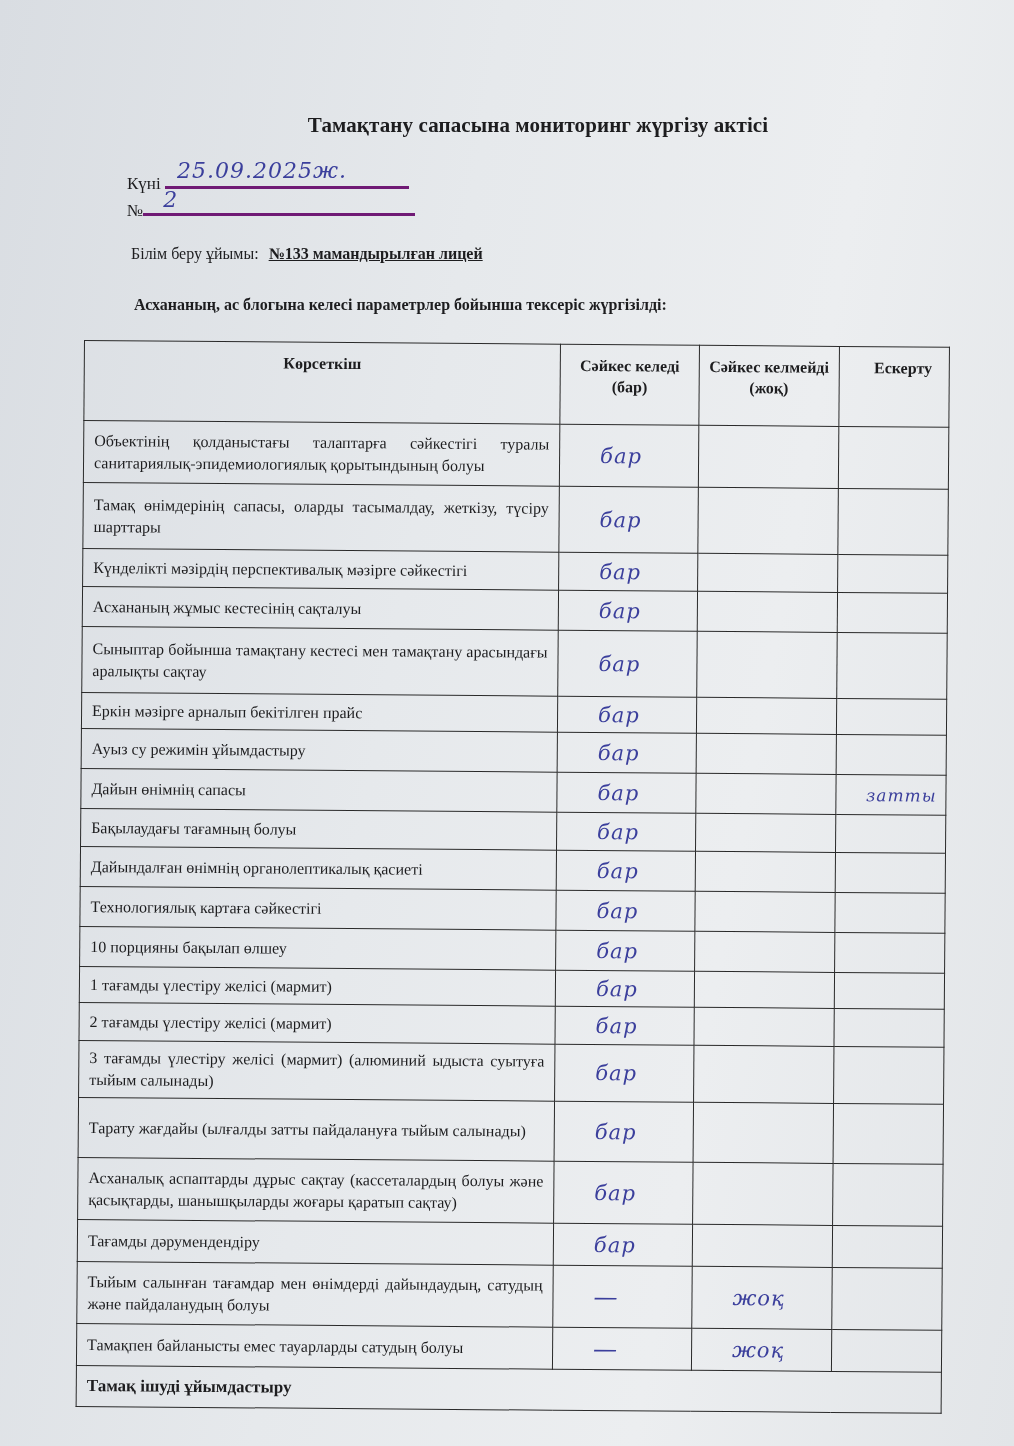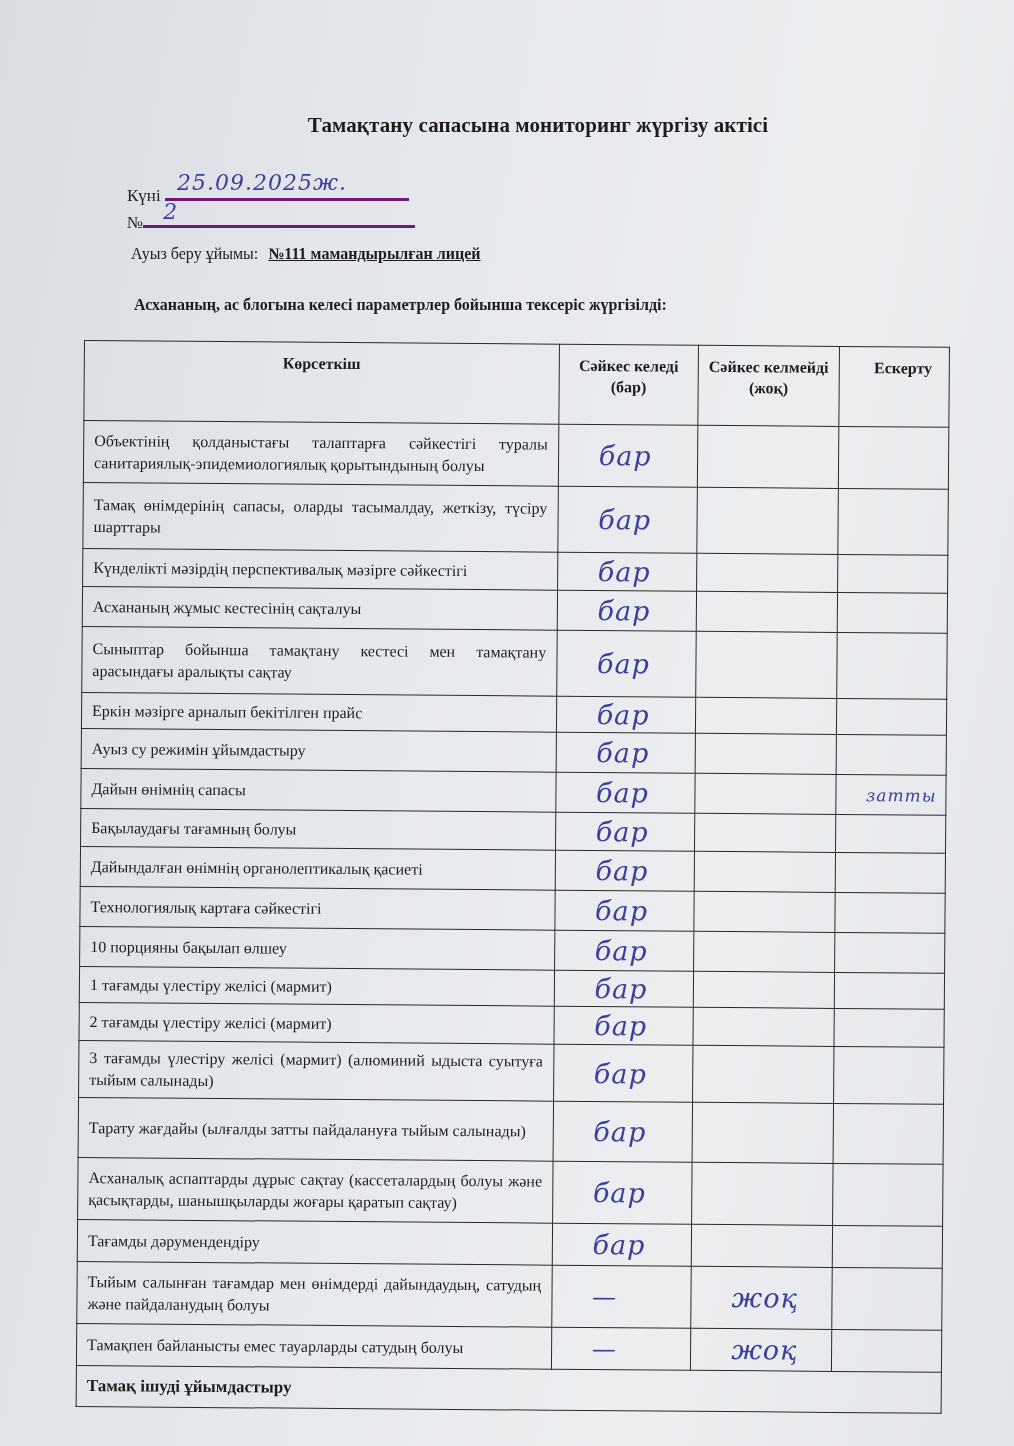--- a/index.html
+++ b/index.html
@@ -8,21 +8,21 @@
     background: linear-gradient(100deg, #d9dde2 0%, #e6e9ec 40%, #eceef0 70%, #e2e5e8 100%);
     font-family: "Liberation Serif", serif;
     color: #1d1d1f;
     position: relative;
   }
   .page { position: absolute; left: 0; top: 0; width: 1014px; height: 1446px; }
   .title {
     position: absolute; left: 0; top: 113px; width: 1076px; text-align: center;
     font-size: 21px; font-weight: bold; letter-spacing: 0.1px;
   }
-  .field { position: absolute; font-size: 17px; margin-top: 12px; }
+  .field { position: absolute; font-size: 17px; }
   .field .label { vertical-align: baseline; }
   .field .line {
     display: inline-block; border-bottom: 3px solid #701a75; vertical-align: baseline;
     position: relative; height: 20px;
   }
   .hand {
     font-family: "DejaVu Serif", serif; font-style: italic; color: #3b3f9c;
     font-size: 22px; letter-spacing: 1px;
   }
   .date-field { left: 127px; top: 166px; }
@@ -40,21 +40,21 @@
     border-collapse: collapse; font-size: 16px; transform: rotate(0.45deg); transform-origin: 0 0;
   }
   table.grid td, table.grid th { border: 1.5px solid #2a2a2a; vertical-align: middle; }
   table.grid th { font-weight: bold; vertical-align: top; padding-top: 10px; text-align: center; line-height: 21px; }
   th.c-ind { width: 497px; height: 68px; }
   th.c-yes { width: 140px; }
   th.c-no { width: 140px; }
   th.c-note { width: 84px; padding-left: 22px; padding-right: 4px; }
   td.ind { padding: 6px 10px; text-align: justify; line-height: 22px; }
   td.mark { text-align: left; padding-left: 40px; }
-  td.mark .hand { font-size: 27px; }
+  td.mark .hand { font-size: 21px; }
   td.dash .hand { font-size: 24px; }
   tr.section td { font-weight: bold; padding: 10px 10px; font-size: 17px; }
 </style>
 </head>
 <body>
 
 <div class="page">
   <div class="title">Тамақтану сапасына мониторинг жүргізу актісі</div>
 
   <div class="field date-field">
@@ -64,22 +64,22 @@
     </span>
   </div>
 
   <div class="field num-field">
     <span class="label">№</span><span class="line">
       <span class="hand">2</span>
     </span>
   </div>
 
   <div class="org">
-    <span>Ауыз беру ұйымы:</span>
-    <span class="val">№111 мамандырылған лицей</span>
+    <span>Білім беру ұйымы:</span>
+    <span class="val">№133 мамандырылған лицей</span>
   </div>
 
   <div class="subtitle">Асхананың, ас блогына келесі параметрлер бойынша тексеріс жүргізілді:</div>
 
   <table class="grid">
     <thead>
       <tr>
         <th class="c-ind">Көрсеткіш</th>
         <th class="c-yes">Сәйкес келеді (бар)</th>
         <th class="c-no">Сәйкес келмейді (жоқ)</th>

